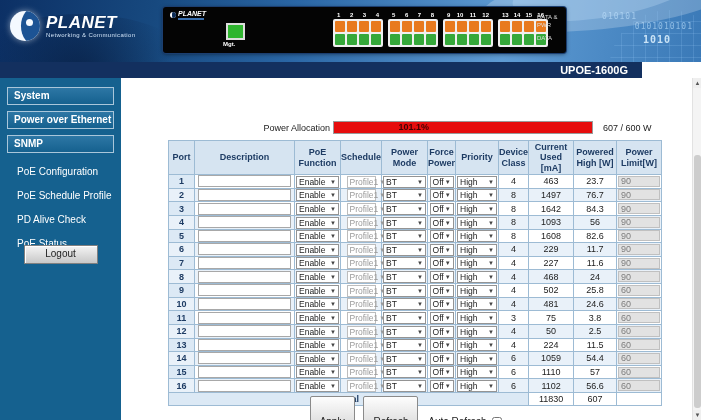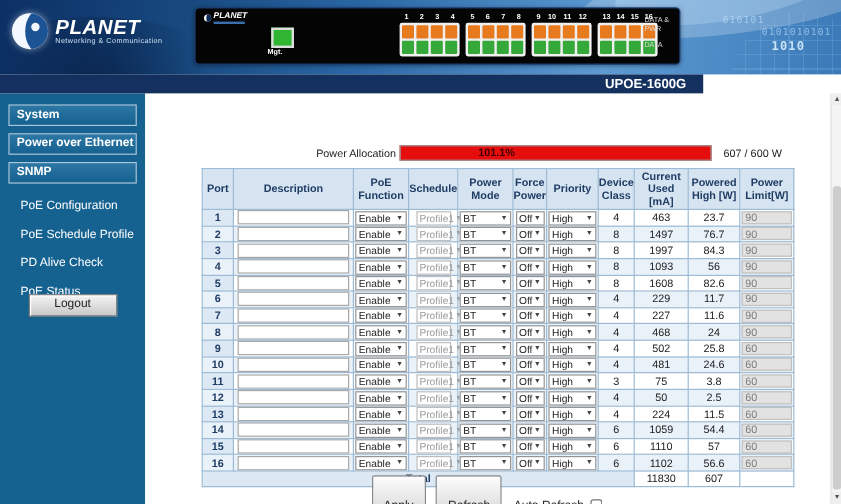--- a/index.html
+++ b/index.html
@@ -46,21 +46,21 @@
   .pnums{display:flex;justify-content:space-between;padding:0 4px;height:8px;line-height:8px;
          color:#fff;font-size:6px;font-weight:bold;}
   .pbox{width:50px;height:28px;background:#f0f0f0;border-radius:2px;display:grid;
         grid-template-columns:repeat(4,1fr);grid-template-rows:1fr 1fr;gap:2px;padding:2px;box-sizing:border-box;}
   .pp{background:#e87a1e;border-radius:1px;}
   .pg{background:#35a83a;border-radius:1px;}
   .plabels{position:absolute;right:3px;top:7px;color:#ddd;font-size:6px;line-height:1.25;text-align:left;width:26px;}
   .plabels div{margin-bottom:6px;}
 
   
-  .titlebar{position:absolute;left:0;top:62px;width:586px;height:16px;background:#13305f;box-sizing:border-box;
+  .titlebar{position:absolute;left:0;top:62px;width:642px;height:16px;background:#13305f;box-sizing:border-box;
             color:#fff;font-size:11px;font-weight:bold;text-align:right;line-height:16px;padding-right:14px;}
 
   
   .sidebar{position:absolute;left:0;top:78px;width:121px;bottom:0;background:#15618f;box-sizing:border-box;padding-top:9px;}
   .menu{margin:0 7px 6px 7px;height:16px;line-height:16px;border:1px solid #a9c6da;
         background:linear-gradient(#2d77a5,#15618f);color:#fff;font-weight:bold;font-size:10px;
         padding-left:6px;cursor:pointer;}
   .submenu{margin:13px 0 0 17px;color:#fff;font-size:10px;cursor:pointer;}
   .submenu:first-of-type{margin-top:12px;}
   .logout{position:absolute;left:50%;transform:translateX(-50%);top:167px;width:72px;height:17px;
@@ -368,21 +368,21 @@
               </div></td>
             <td><div class="selwrap" style="width:24px">
                 <span>Off</span>
                 <span class="arrow">▼</span>
               </div></td>
             <td><div class="selwrap" style="width:40px">
                 <span>High</span>
                 <span class="arrow">▼</span>
               </div></td>
             <td>8</td>
-            <td>1997</td>
+            <td>1642</td>
             <td>84.3</td>
             <td>
               <input class="limit-input" type="text" readonly="" value="90" style="">
             </td>
           </tr>
           <tr class="even">
             <td class="port-cell">4</td>
             <td>
               <input class="desc-input" type="text" style="">
             </td>

